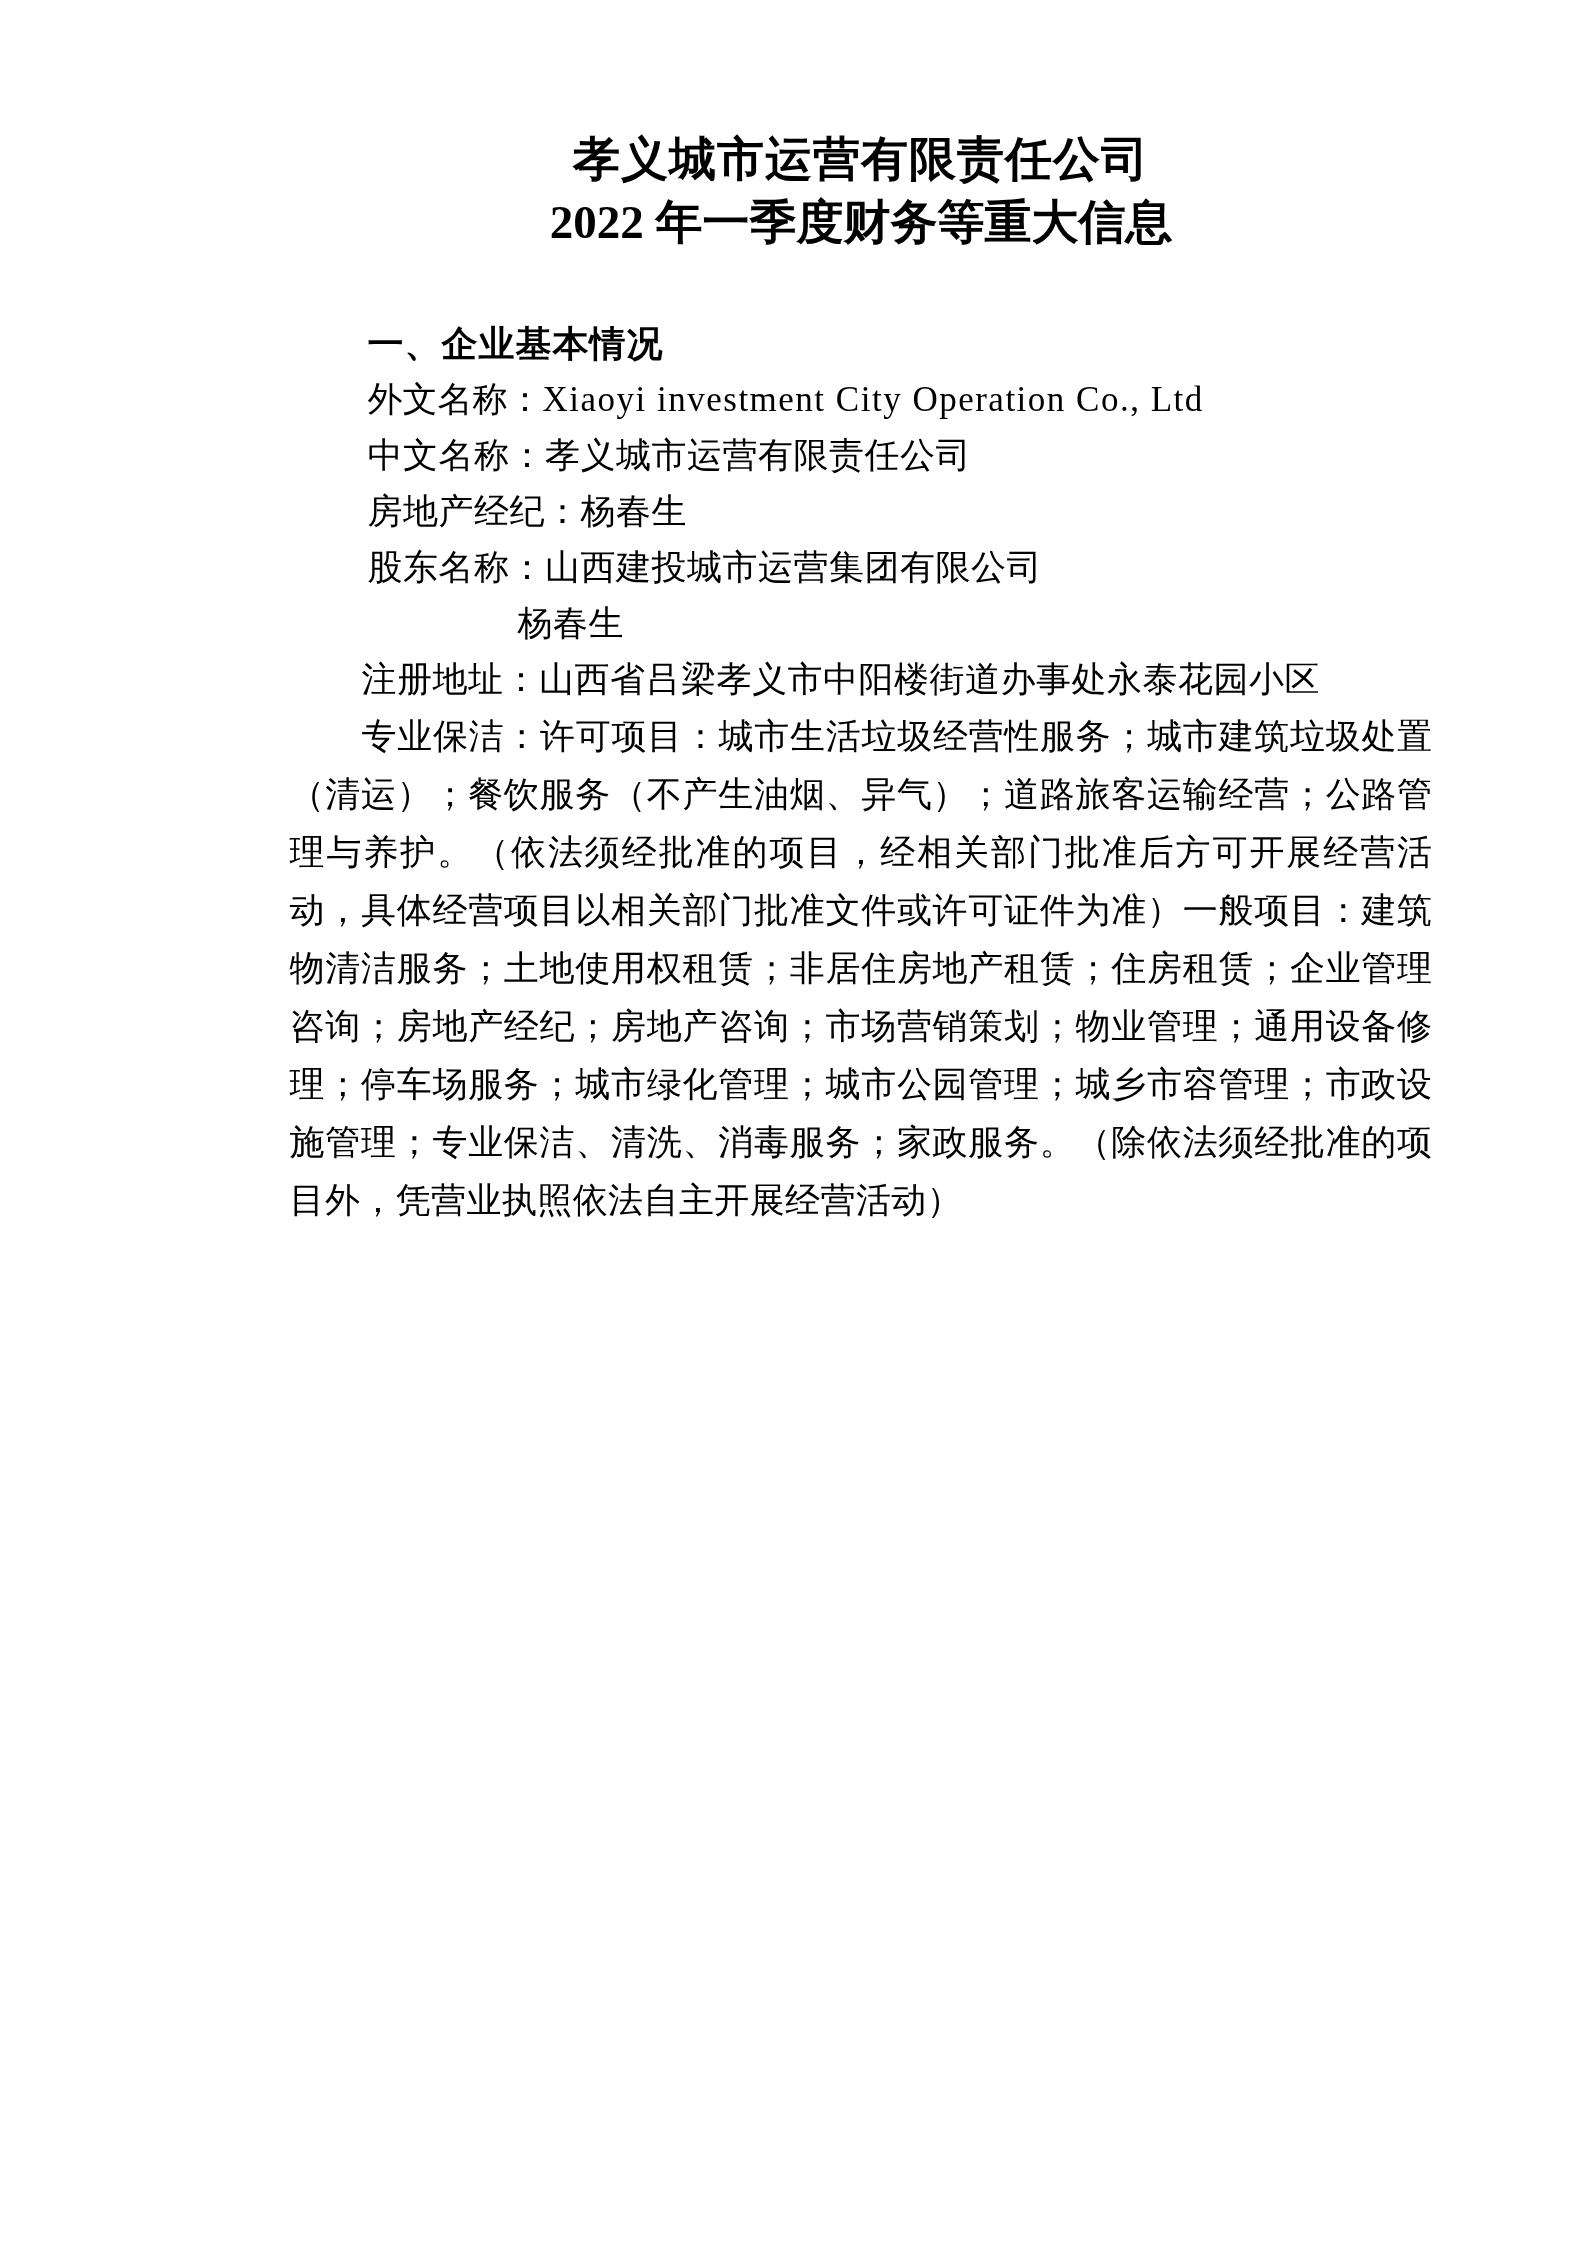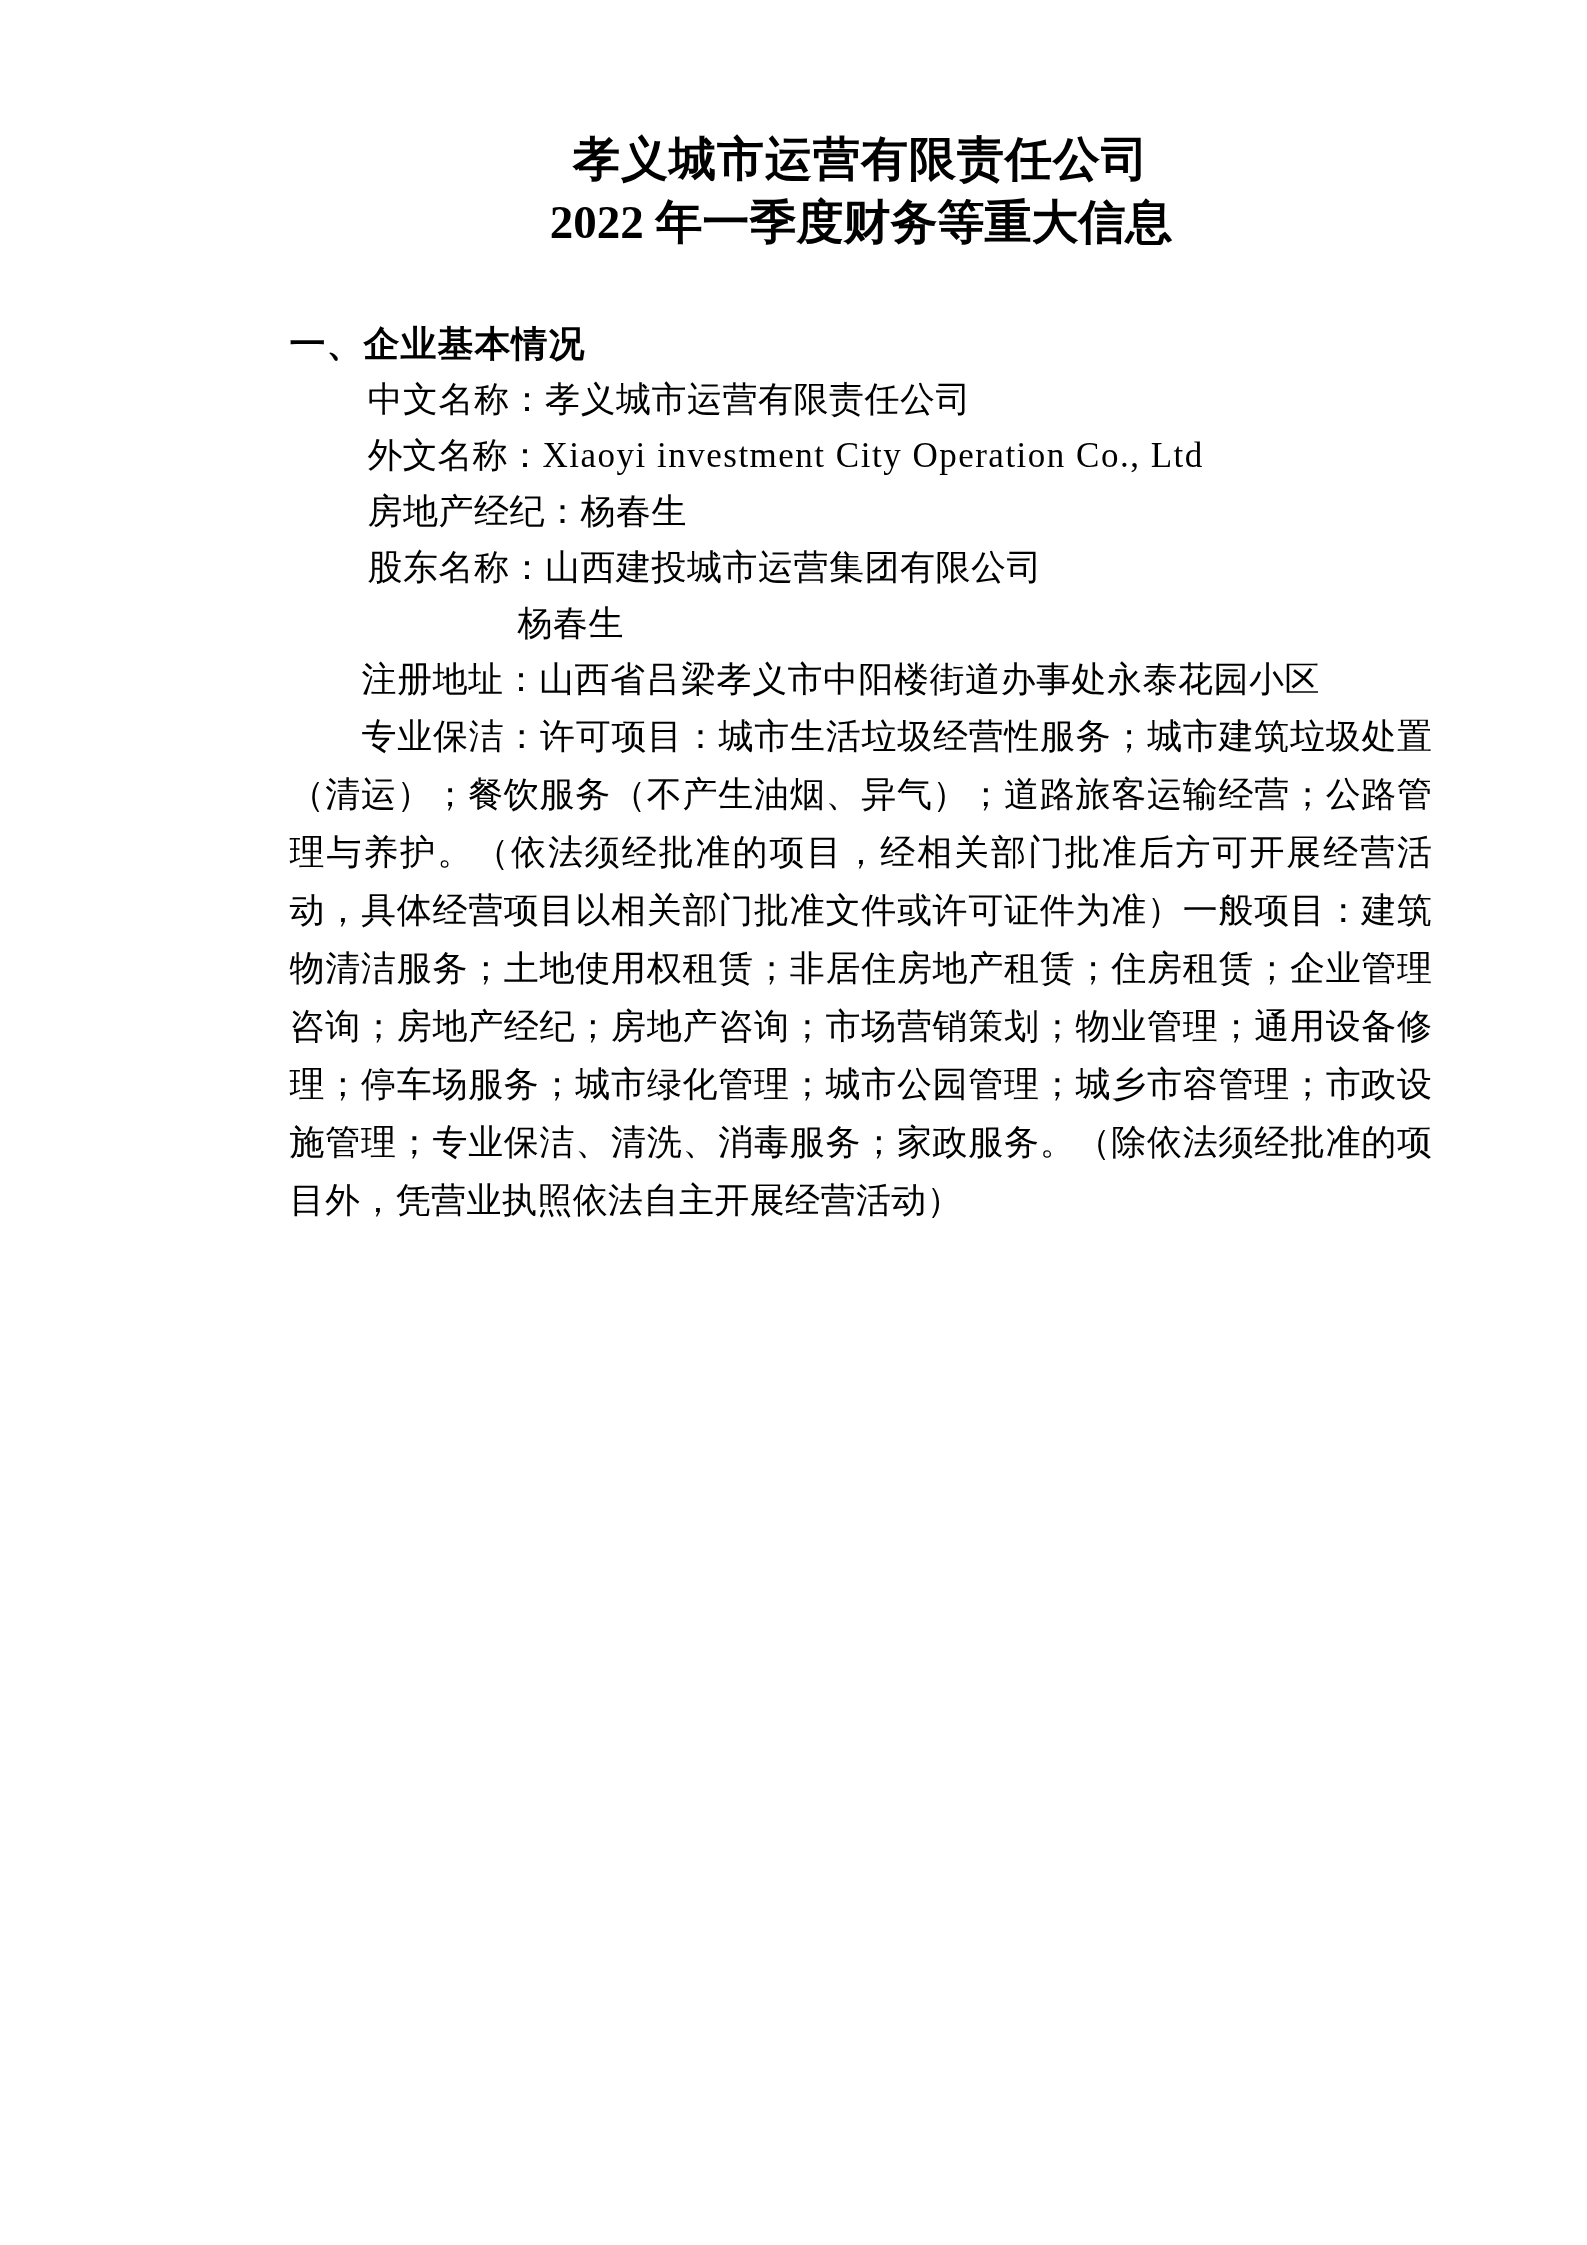--- a/index.html
+++ b/index.html
@@ -38,20 +38,21 @@
     display: block;
     white-space: nowrap;
   }
   .doc-title .tline.second {
     letter-spacing: 0px;
   }
 
   
   .section-heading {
     margin-top: 62px;
+    margin-left: 78px;
     font-family: "Liberation Sans", "DejaVu Sans", sans-serif;
     font-weight: bold;
     font-size: 36px;
     line-height: 56px;
     color: #000000;
     letter-spacing: 1px;
   }
 
   
   .body-block {
@@ -112,23 +113,23 @@
 
     <div class="doc-title">
       <span class="tline">孝义城市运营有限责任公司</span>
       <span class="tline second">2022 年一季度财务等重大信息</span>
     </div>
 
     <div class="section-heading">一、企业基本情况</div>
 
     <div class="body-block">
 
+      <p class="para latin"><span>外文名称：</span><span class="latin-text">Xiaoyi investment City Operation Co., Ltd</span></p>
+
       <p class="para hang"><span>中文名称：</span><span>孝义城市运营有限责任公司</span></p>
-
-      <p class="para latin"><span>外文名称：</span><span class="latin-text">Xiaoyi investment City Operation Co., Ltd</span></p>
 
       <p class="para hang"><span>房地产经纪：</span><span>杨春生</span></p>
 
       <p class="para hang"><span>股东名称：</span><span>山西建投城市运营集团有限公司</span></p>
 
       <p class="para hang2"><span>杨春生</span></p>
 
       <p class="para indent"><span>注册地址：</span><span>山西省吕梁孝义市中阳楼街道办事处永泰花园小区</span></p>
 
       <p class="scope-para"><span>专业保洁：</span><span>许可项目：城市生活垃圾经营性服务；城市建筑垃圾处置（清运）；餐饮服务（不产生油烟、异气）；道路旅客运输经营；公路管理与养护。（依法须经批准的项目，经相关部门批准后方可开展经营活动，具体经营项目以相关部门批准文件或许可证件为准）一般项目：建筑物清洁服务；土地使用权租赁；非居住房地产租赁；住房租赁；企业管理咨询；房地产经纪；房地产咨询；市场营销策划；物业管理；通用设备修理；停车场服务；城市绿化管理；城市公园管理；城乡市容管理；市政设施管理；专业保洁、清洗、消毒服务；家政服务。（除依法须经批准的项目外，凭营业执照依法自主开展经营活动）</span></p>

